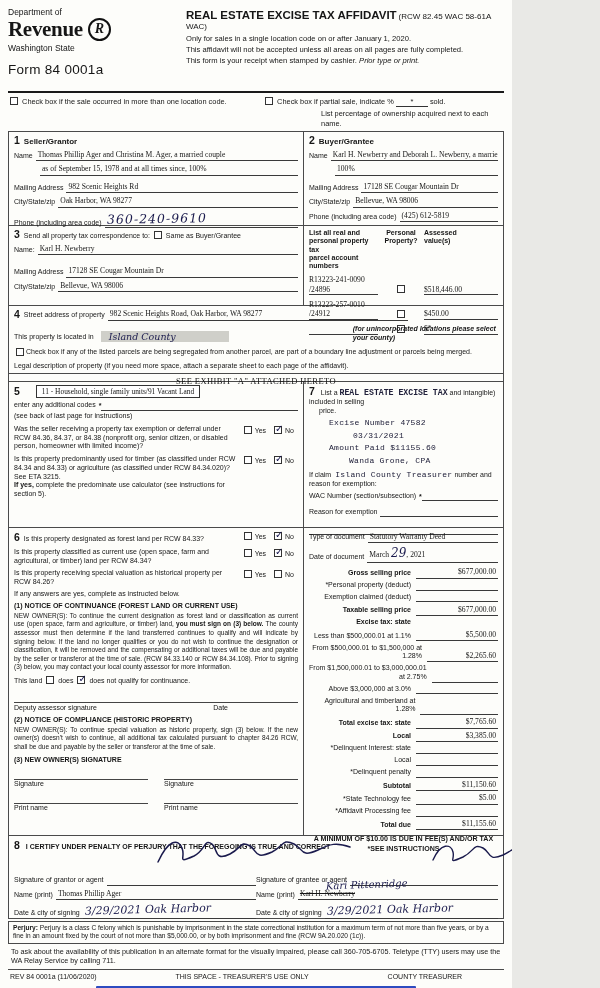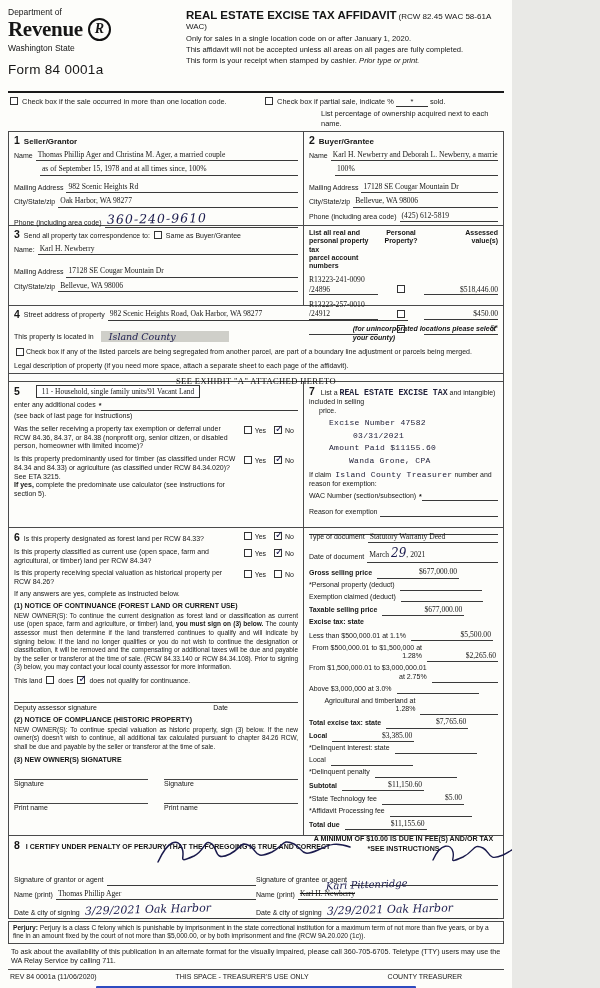--- a/index.html
+++ b/index.html
@@ -47,21 +47,21 @@
 .flabel{white-space:nowrap;margin-right:3px;padding-bottom:1px}
 .fvalue{flex:1;border-bottom:1px solid #3a3a3a;padding:0 2px 1px;min-height:9px;white-space:nowrap;overflow:hidden}
 .ind{margin-left:26px}
 
 .cb{display:inline-block;width:8px;height:8px;border:1px solid #333;vertical-align:-1px;position:relative;background:#fff;margin:0 2px}
 .cb.checked::after{content:"✓";position:absolute;left:0;top:-4px;font-size:10px;font-weight:bold;color:#10104a}
 
 .phead{display:flex;font-weight:bold;margin-top:1px;line-height:1.2}
 .pc1{flex:1;min-width:0}
 .pc2{width:46px;text-align:center}
-.pc3{width:74px;text-align:right}
+.pc3{width:74px;}
 .prow{display:flex;align-items:flex-end;margin-top:4.5px}
 .prow .pc1,.prow .pc3{border-bottom:1px solid #3a3a3a;min-height:10px}
 
 .s4line{display:flex;align-items:flex-end;margin-top:4px;min-height:10px}
 .located-val{display:inline-block;background:#cfcfc9;min-width:128px;padding:0 8px;font-size:9.5px;margin:0 4px}
 .exhibit-wrap{border-top:1px solid #4a4a4a;margin-top:3px;text-align:center;padding:2px 0 1px}
 .exhibit{font-family:"Liberation Serif",serif;font-size:8.5px;letter-spacing:.4px}
 
 .codebox{border:1px solid #333;padding:1px 5px;font-size:7.4px;margin-left:12px;background:#fff}
 .qblock{display:flex;margin-top:4px}
@@ -71,21 +71,21 @@
 .stamp{font-family:"Liberation Mono","DejaVu Sans Mono",monospace;font-size:8px;margin-top:2.5px;margin-left:20px;letter-spacing:.3px;color:#20203a}
 .stamp-title{font-family:"Liberation Mono","DejaVu Sans Mono",monospace;font-weight:bold;font-size:8.2px;color:#20203a}
 
 .small{font-size:6.5px;line-height:1.32;margin-top:1px;text-align:justify}
 .n-title{font-weight:bold;font-size:7px;margin-top:3.5px}
 .sigline{border-bottom:1px solid #444;height:9px}
 .siglabels{display:flex;justify-content:space-between;margin-top:1px}
 .sig2cols{display:flex;gap:16px;margin-top:6px}
 .sig2col{flex:1}
 
-.finrow{display:flex;align-items:flex-end;margin-top:2.1px}
+.finrow{display:flex;justify-content:flex-end;align-items:flex-end;margin-top:2.1px}
 .finlabel{text-align:right;padding-bottom:1px}
 .finvalue{width:82px;margin-left:5px;border-bottom:1px solid #3a3a3a;text-align:right;font-family:"Liberation Serif",serif;font-size:7.6px;min-height:9px;padding:0 2px 1px}
 .minnote{text-align:center;font-weight:bold;font-size:7.1px;margin-top:5px}
 
 .certline{margin-top:1px}
 .s8cols{display:flex;margin-top:19px}
 .s8col{flex:1;position:relative}
 .sigsvg{position:absolute;z-index:3;pointer-events:none}
 .hand-date{font-size:11px;display:inline-block;transform:rotate(-1.5deg)}
 .hand-name{position:absolute;font-size:10px;left:70px;top:-6px;transform:rotate(-2deg);z-index:3}

